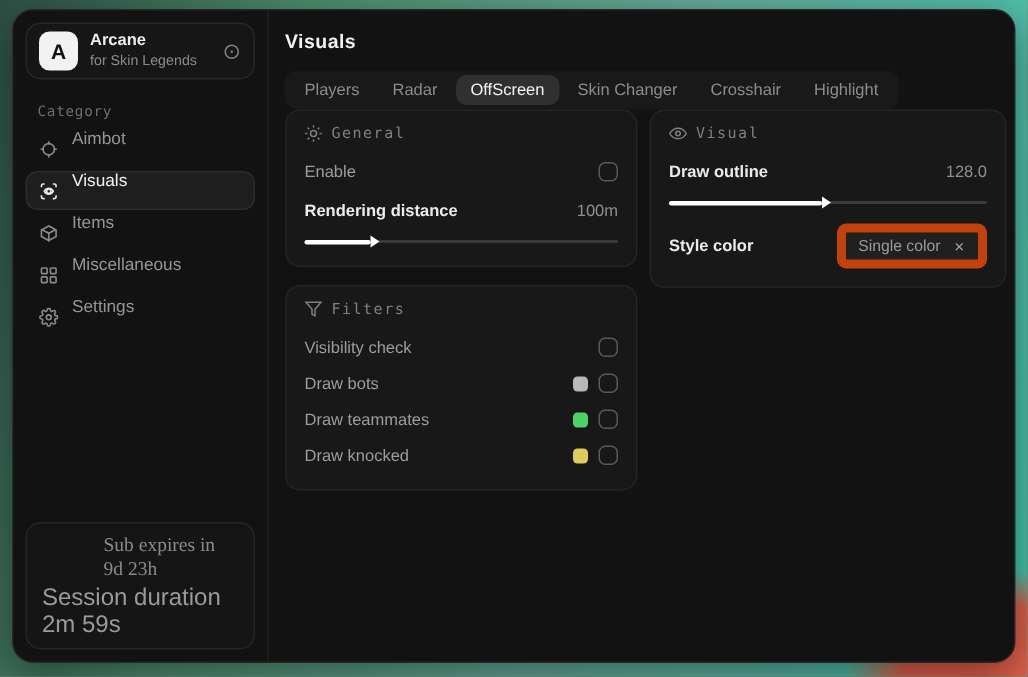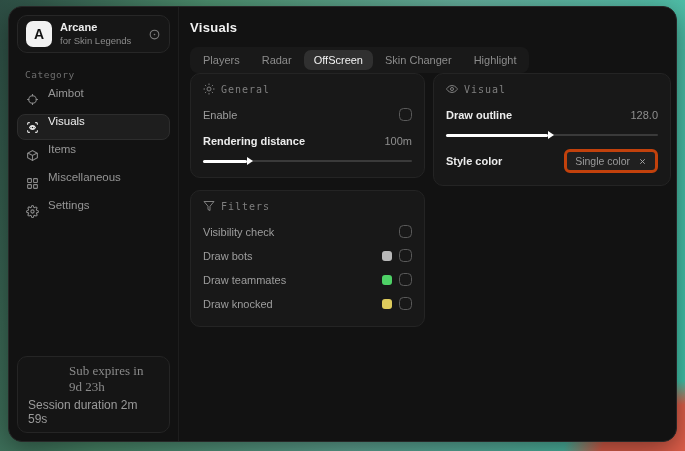--- a/index.html
+++ b/index.html
@@ -40,21 +40,21 @@
     color:#969696; font-size:11.5px; border:1px solid transparent; border-radius:8px; cursor:pointer;
   }
   .nav-item .nicon { display:flex; align-items:center; color:#8a8a8a; }
   .nav-item.active { background:#1e1e1e; border-color:#2d2d2d; color:#f0f0f0; }
   .nav-item.active .nicon { color:#e8e8e8; }
   .sidebar-spacer { flex:1; }
   .session-card {
     margin:8px; padding:6px 10px; border:1px solid #252525; border-radius:10px; background:#151515;
   }
   .session-line1 { font-family:Liberation Serif, serif; font-size:13px; color:#8a8a8a; margin-bottom:3px;margin-left:41px; }
-  .session-line2 { font-size:12px; color:#9a9a9a; }
+  .session-line2 { font-size:16px; color:#9a9a9a; }
   
   .main { flex:1; display:flex; flex-direction:column; padding:13px 10px 10px 11px; }
   .main-title { color:#f2f2f2; font-weight:bold; font-size:13px; letter-spacing:.3px; margin-bottom:12px; }
   .tabbar {
     display:inline-flex; align-self:flex-start; background:#191919; border-radius:8px; padding:3px; gap:2px;
   }
   .tab {
     color:#8c8c8c; font-size:11px; padding:4px 10px; border-radius:7px; cursor:pointer; white-space:nowrap;
   }
   .tab.active { background:#303030; color:#f2f2f2; }
@@ -81,21 +81,21 @@
   .swatch { width:10px; height:10px; border-radius:3px; cursor:pointer; }
   .slider { position:relative; height:8px; margin-top:6px; cursor:pointer; }
   .slider-track { position:absolute; left:0; right:0; top:3px; height:2px; background:#3a3a3a; border-radius:1px; }
   .slider-fill { position:absolute; left:0; top:2.5px; height:3px; background:#ffffff; border-radius:2px; }
   .slider-arrow {
     position:absolute; right:-6px; top:50%; transform:translateY(-50%);
     width:0; height:0; border-top:4px solid transparent; border-bottom:4px solid transparent;
     border-left:6px solid #ffffff;
   }
   .select {
-    display:flex; align-items:center; gap:8px; background:#202020; border:3px solid #c2410c;
+    display:flex; align-items:center; gap:8px; background:#202020; border:6px solid #c2410c;
     border-radius:6px; padding:3px 8px; cursor:pointer;
   }
   .select-value { color:#9a9a9a; font-size:10.5px; }
   .select .close { color:#a8a8a8; display:flex; align-items:center; }
   svg { display:block; }
 </style>
 </head>
 <body>
 
 <div class="window">
@@ -185,20 +185,21 @@
   </div>
 
   <div class="main">
     <div class="main-title">Visuals</div>
 
     <div class="tabbar">
       <div class="tab">Players</div>
       <div class="tab">Radar</div>
       <div class="tab active">OffScreen</div>
       <div class="tab">Skin Changer</div>
+      <div class="tab">Crosshair</div>
       <div class="tab">Highlight</div>
     </div>
 
     <div class="content">
       <div class="col-left">
 
         <div class="panel">
           <div class="panel-head">
             <span class="picon">
               <svg width="12" height="12" viewBox="0 0 24 24" fill="none" stroke="currentColor" stroke-width="2">

